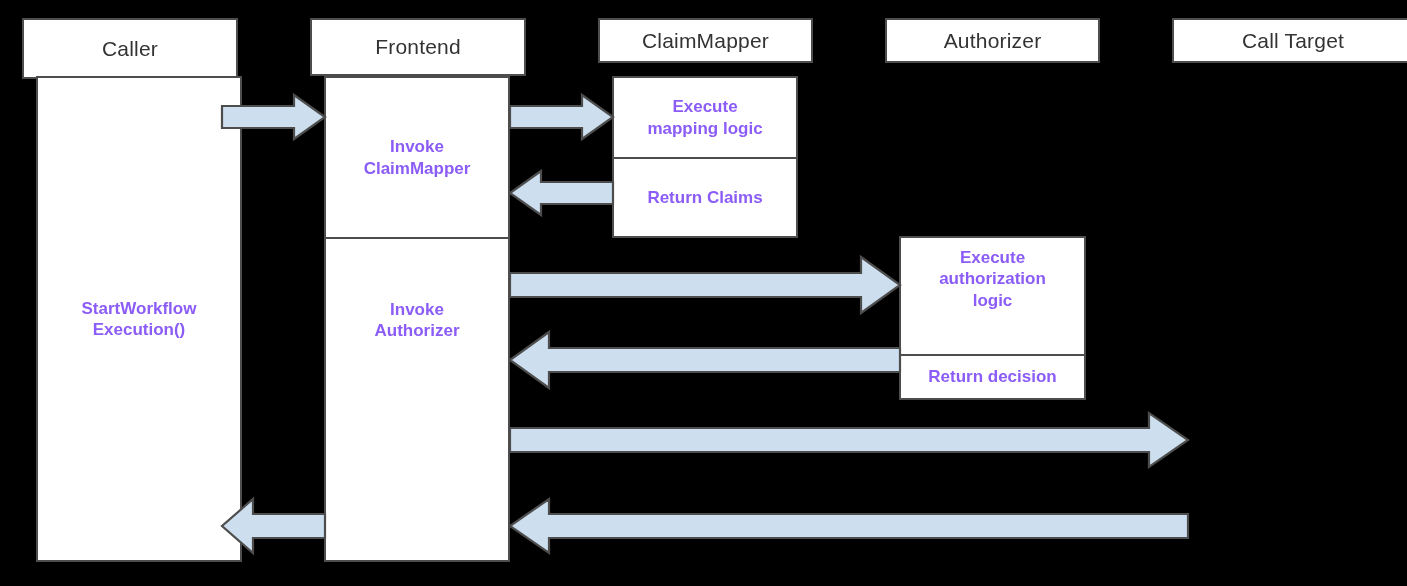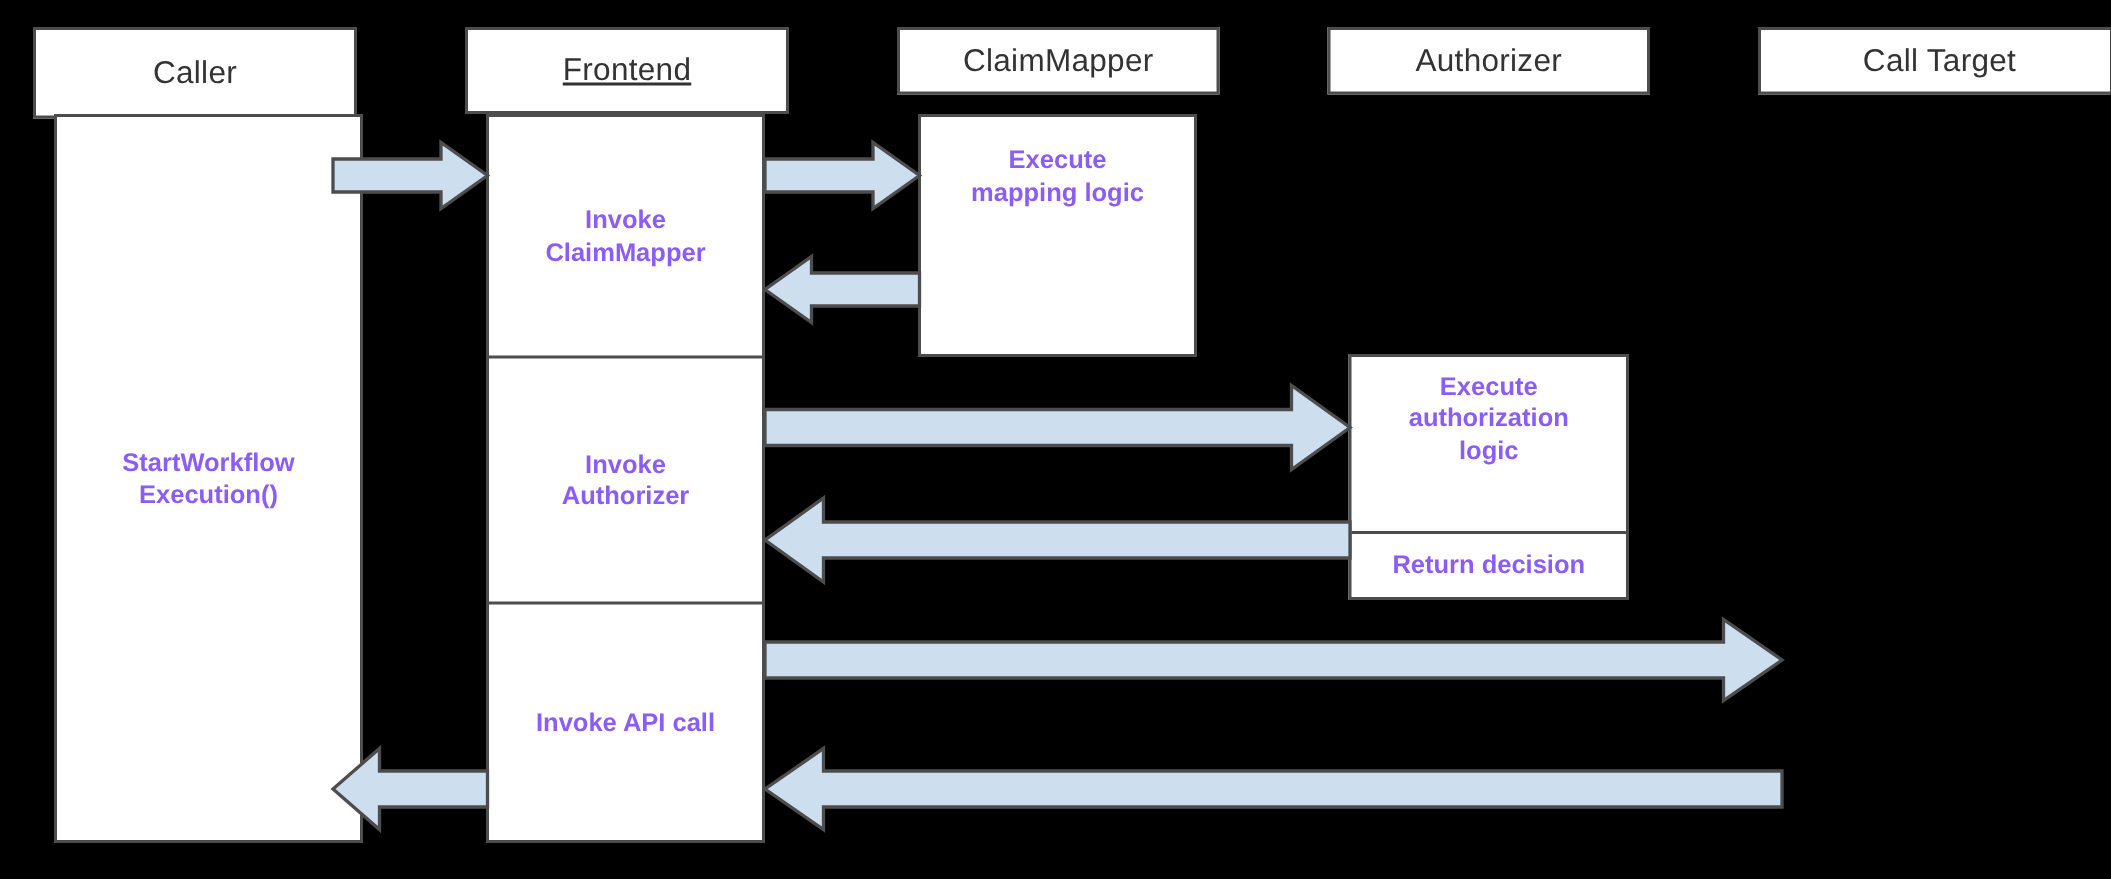--- a/index.html
+++ b/index.html
@@ -65,21 +65,21 @@
 </style>
 </head>
 <body>
 
 <div id="diagram">
 
   <div class="lane-header" style="left:22px; top:18px; width:216px; height:61px;">
     <span>Caller</span>
   </div>
 
-  <div class="lane-header" style="left:310px; top:18px; width:216px; height:58px;text-decoration:underline;">
+  <div class="lane-header" style="left:310px; top:18px; width:216px; height:58px;">
     <span>Frontend</span>
   </div>
 
   <div class="lane-header" style="left:598px; top:18px; width:215px; height:45px;">
     <span>ClaimMapper</span>
   </div>
 
   <div class="lane-header" style="left:885px; top:18px; width:215px; height:45px;">
     <span>Authorizer</span>
   </div>
@@ -91,26 +91,26 @@
   <div class="activation" style="left:36px; top:76px; width:206px; height:486px;">
     <div class="act-cell" style="white-space:pre-line;">StartWorkflow
 Execution()</div>
   </div>
 
   <div class="activation" style="left:324px; top:76px; width:186px; height:486px;">
     <div class="act-cell" style="white-space:pre-line; height:159px; flex:0 0 159px;">Invoke
 ClaimMapper</div>
     <div class="act-cell" style="white-space:pre-line; height:164px; flex:0 0 164px;">Invoke
 Authorizer</div>
-    <div class="act-cell" style="white-space:pre-line;">Invoke API call</div>
   </div>
 
   <div class="activation" style="left:612px; top:76px; width:186px; height:162px;">
     <div class="act-cell" style="white-space:pre-line; height:79px; flex:0 0 79px;">Execute
 mapping logic</div>
+    <div class="act-cell" style="white-space:pre-line;">Return Claims</div>
   </div>
 
   <div class="activation" style="left:899px; top:236px; width:187px; height:164px;">
     <div class="act-cell" style="white-space:pre-line; height:82px; flex:0 0 82px;">Execute
 authorization
 logic</div>
     <div class="act-cell" style="white-space:pre-line;margin-top:34px;">Return decision</div>
   </div>
 
 

